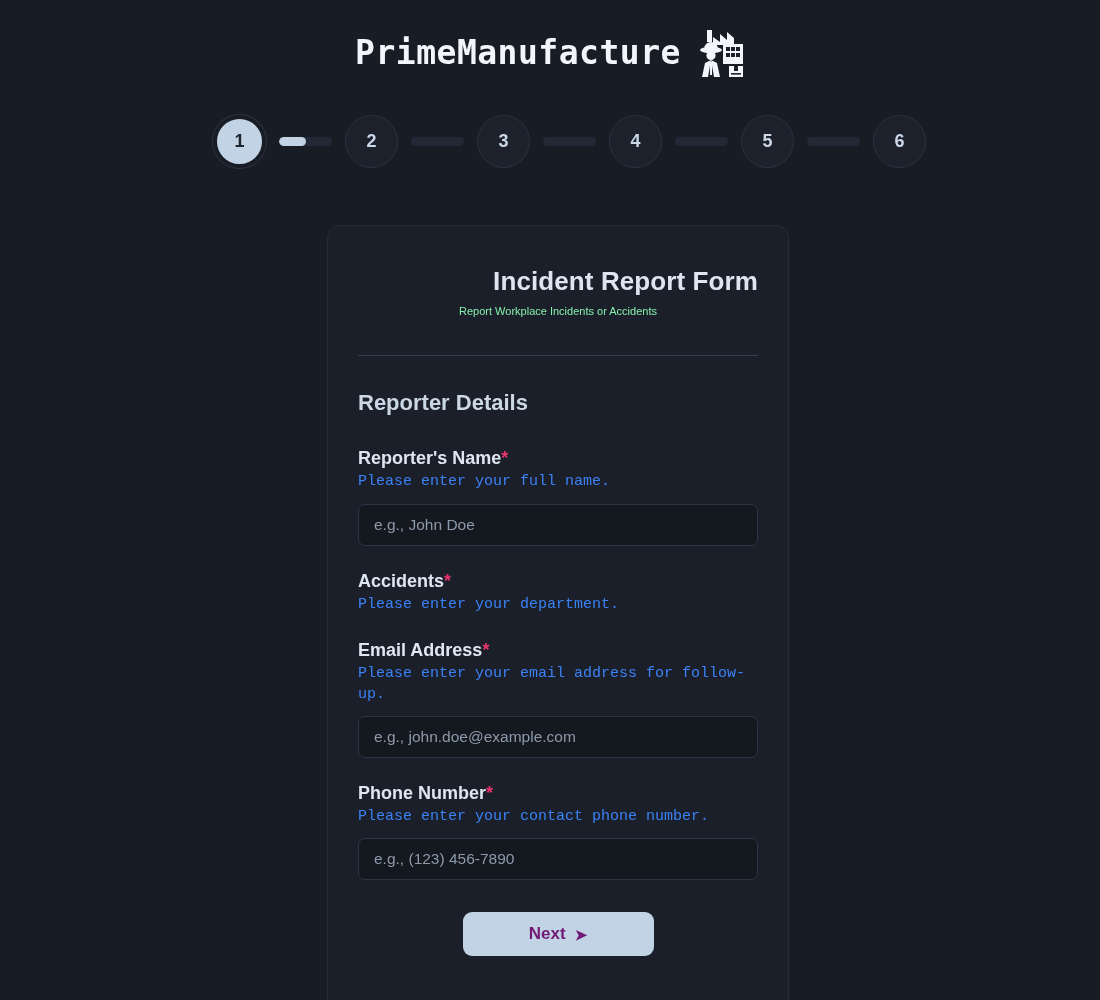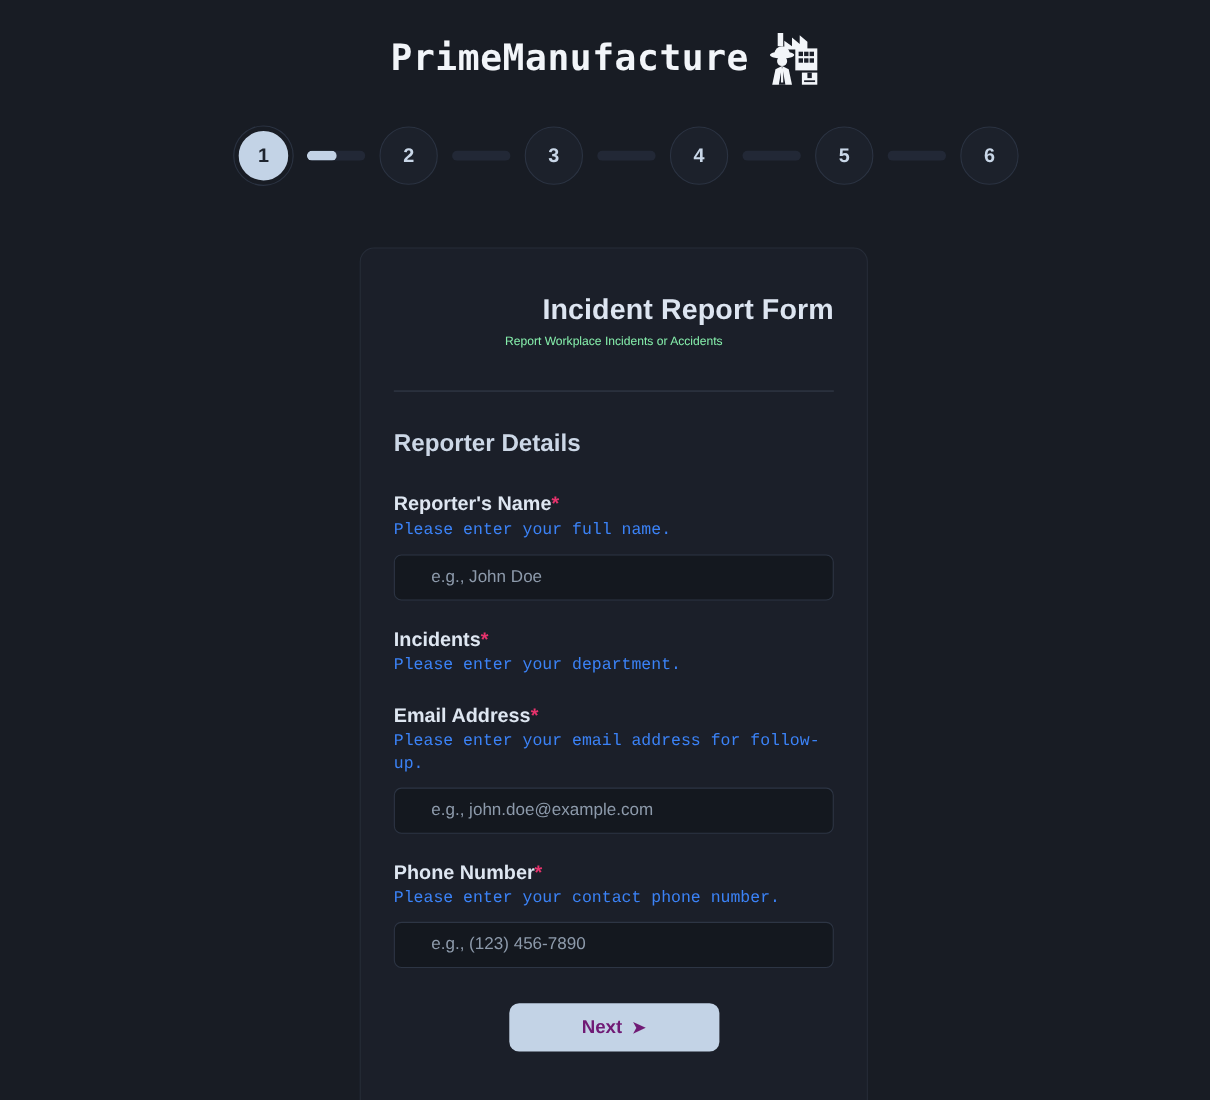--- a/index.html
+++ b/index.html
@@ -138,21 +138,21 @@
     color: #3b82f6;
     margin-top: 2px;
     line-height: 1.35;
     font-family: Liberation Mono, monospace;
   }
   .field-input {
     display: block;
     width: 100%;
     height: 42px;
     margin-top: 11px;
-    padding: 0 33px;
+    padding: 0 15px;
     background: #14181f;
     border: 1px solid #2d3544;
     border-radius: 7px;
     color: #e4ebf5;
     font-family: "Liberation Sans", sans-serif;
     font-size: 15.5px;
     outline: none;
   }
   .field-input::placeholder { color: #8d9aab; }
 
@@ -272,21 +272,21 @@
   <div class="field">
     <div class="field-label">
       <span>Reporter's Name</span><span class="req-star">*</span>
     </div>
     <div class="field-help">Please enter your full name.</div>
     <input class="field-input" type="text" placeholder="e.g., John Doe" style="">
   </div>
 
   <div class="field">
     <div class="field-label">
-      <span>Incidents</span><span class="req-star">*</span>
+      <span>Accidents</span><span class="req-star">*</span>
     </div>
     <div class="field-help">Please enter your department.</div>
   </div>
 
   <div class="field">
     <div class="field-label">
       <span>Email Address</span><span class="req-star">*</span>
     </div>
     <div class="field-help">Please enter your email address for follow-up.</div>
     <input class="field-input" type="email" placeholder="e.g., john.doe@example.com" style="">

